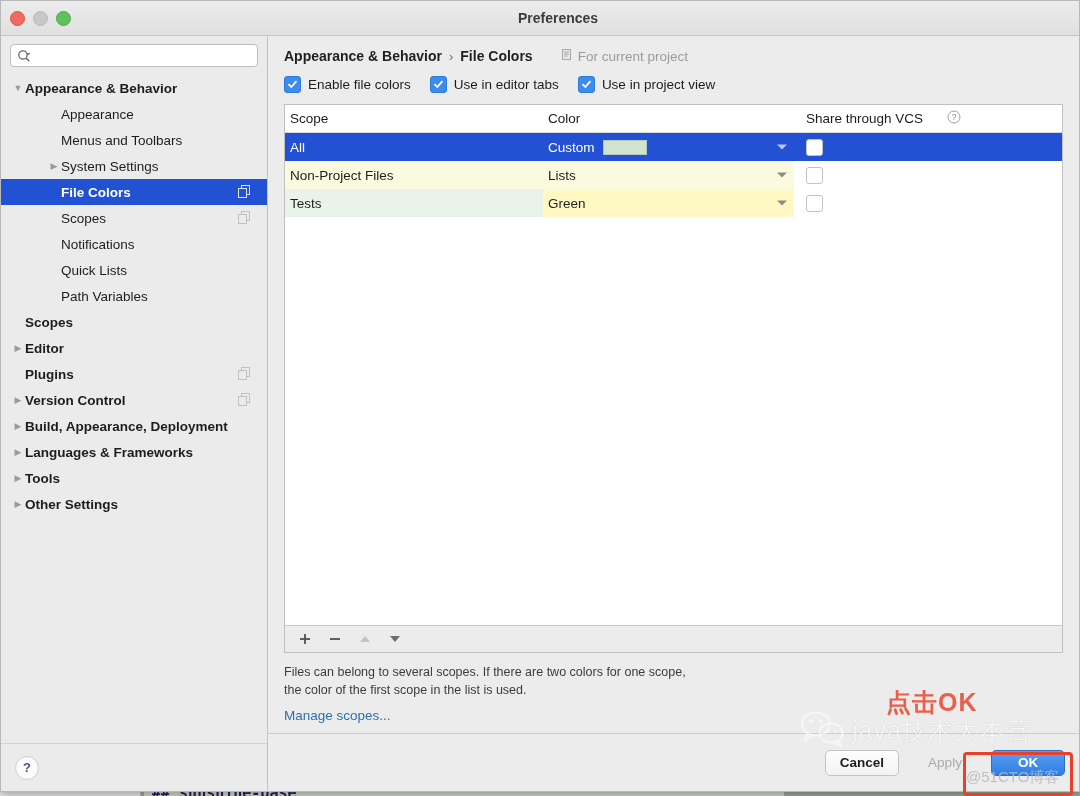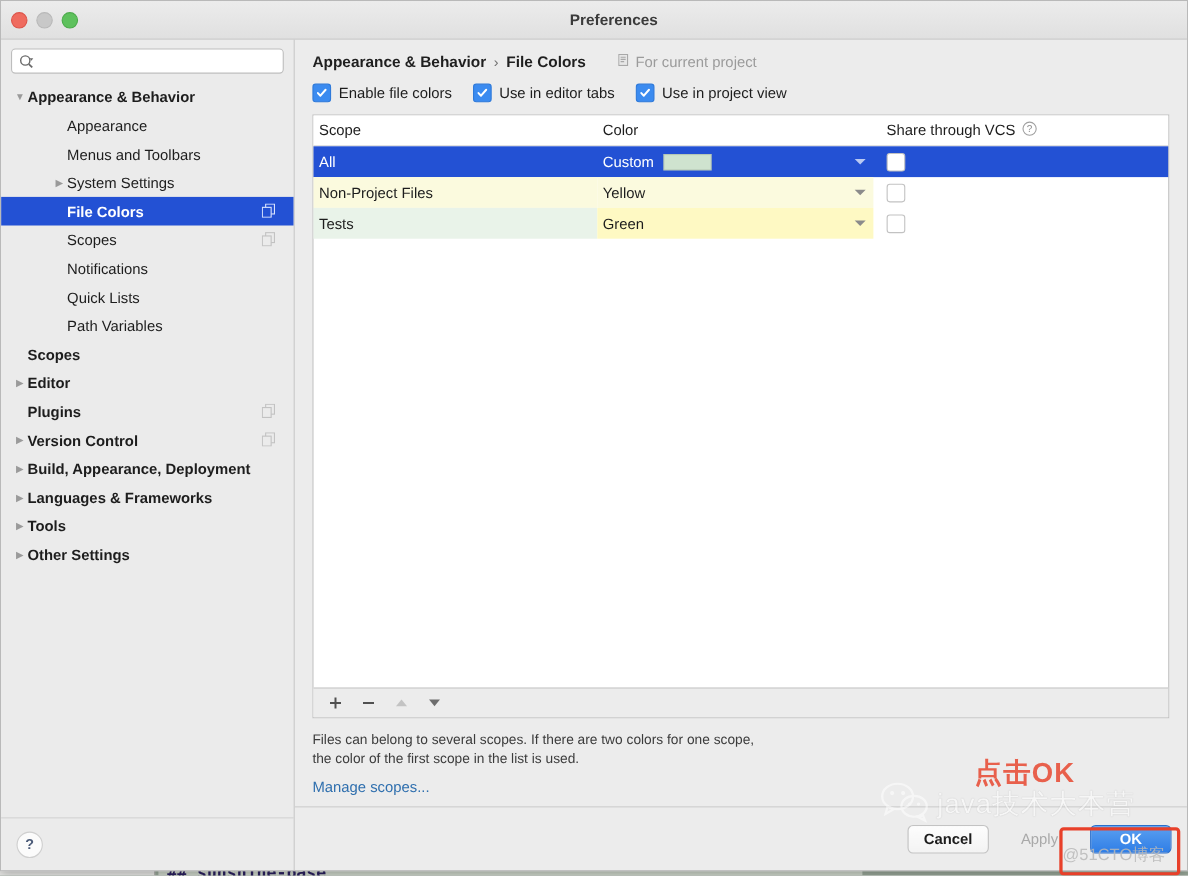--- a/index.html
+++ b/index.html
@@ -164,21 +164,21 @@
   }
   #table-head {
     display: flex; height: 27px; flex: none;
     border-bottom: 1px solid #d9d9d9;
     background: #fff; align-items: center;
     font-size: 13.5px;
   }
   .col-scope  { width: 258px; flex: none; padding-left: 5px; box-sizing: border-box; }
   .col-color  { width: 251px; flex: none; padding-left: 5px; box-sizing: border-box; }
   .col-vcs    { flex: 1; padding-left: 12px; box-sizing: border-box;
-                display: flex; align-items: center; gap: 6px; }
+                display: flex; align-items: center; gap: 24px; }
   #table-rows { flex: 1; min-height: 0; }
   .trow { display: flex; height: 28px; align-items: stretch; font-size: 13.5px; }
   .trow .cell { display: flex; align-items: center; }
   .trow .col-scope { }
   .trow .col-color { position: relative; }
   .trow.sel { background: #2351d4; color: #fff; }
   .combo-arrow {
     position: absolute; right: 7px; top: 50%; transform: translateY(-50%);
     width: 0; height: 0;
     border-left: 5px solid transparent; border-right: 5px solid transparent;
@@ -470,21 +470,21 @@
                   <span class="swatch" style="background: rgb(207, 227, 207);"></span>
                   <span class="combo-arrow"></span>
                 </div>
                 <div class="cell col-vcs">
                   <span class="vcs-box"></span>
                 </div>
               </div>
               <div class="trow">
                 <div class="cell col-scope" style="background: rgb(251, 250, 222);">Non-Project Files</div>
                 <div class="cell col-color" style="background: rgb(251, 250, 222);">
-                  <span>Yellow</span>
+                  <span>Lists</span>
                   <span class="combo-arrow"></span>
                 </div>
                 <div class="cell col-vcs">
                   <span class="vcs-box"></span>
                 </div>
               </div>
               <div class="trow">
                 <div class="cell col-scope" style="background: rgb(233, 243, 233);">Tests</div>
                 <div class="cell col-color" style="background: #fef9c3;">
                   <span>Green</span>

